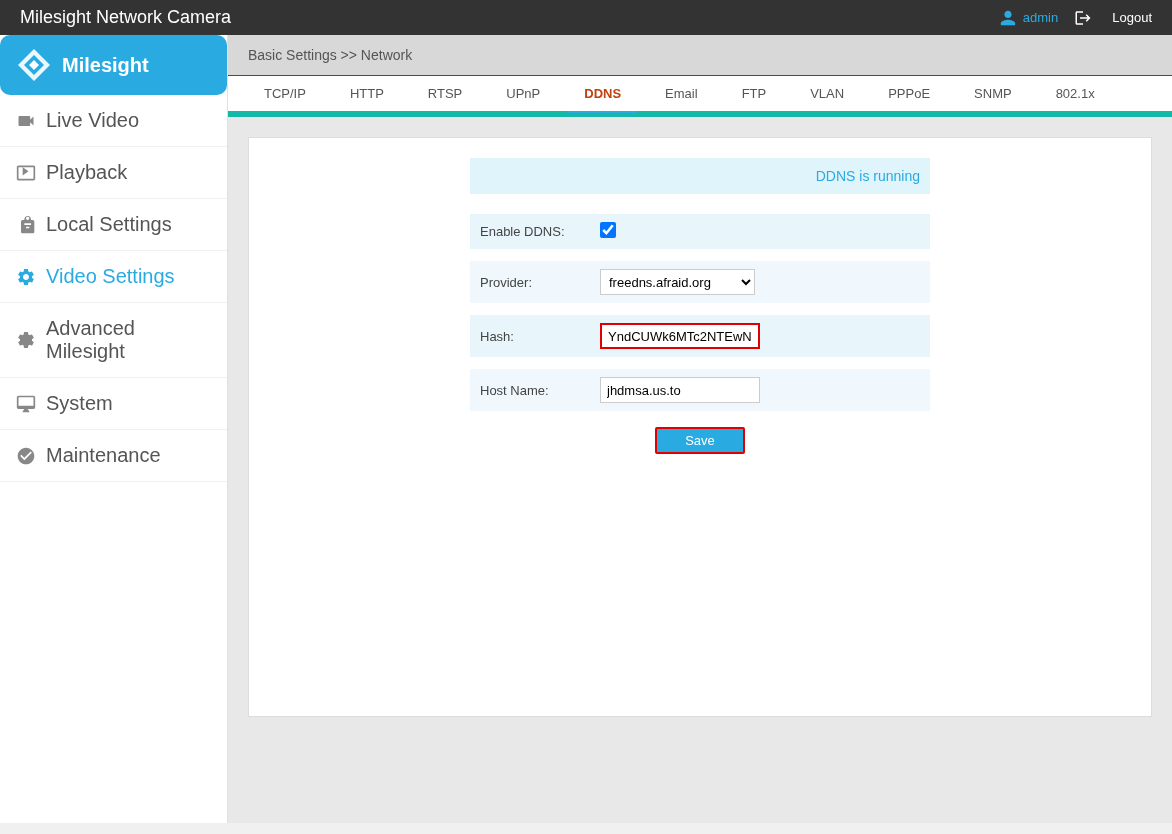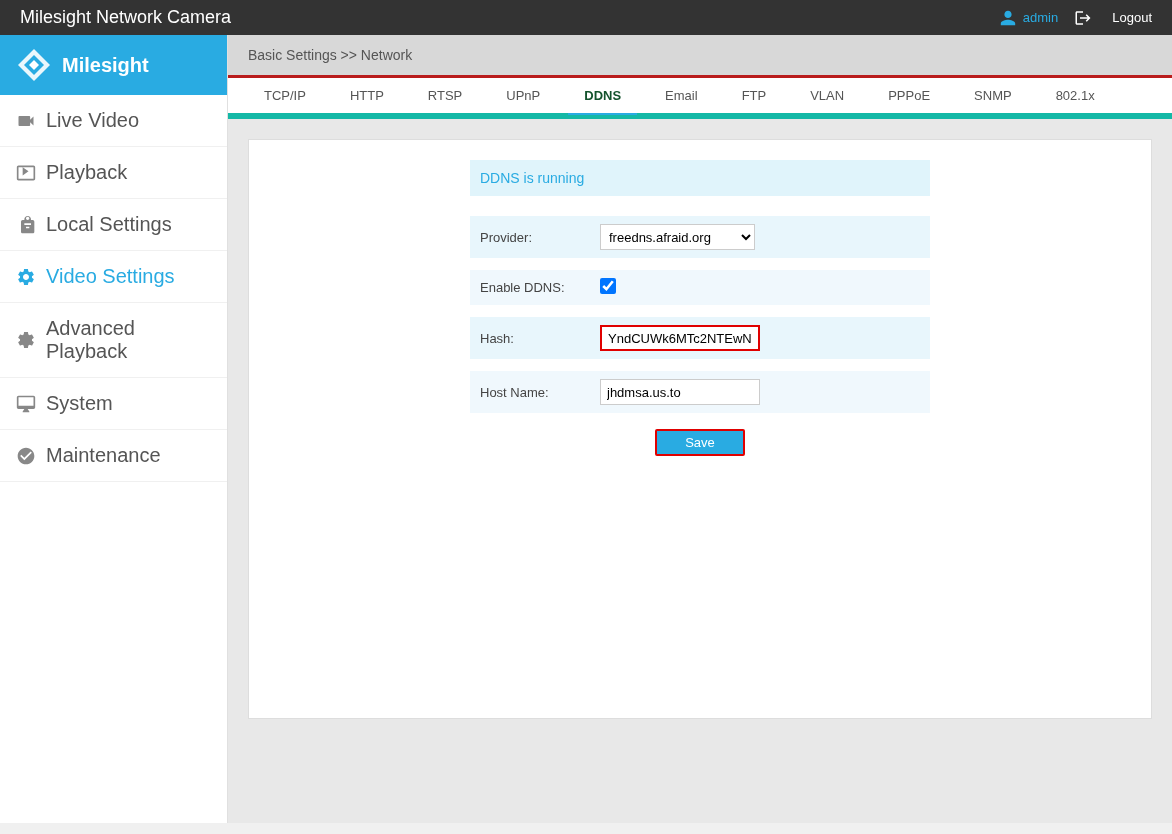--- a/index.html
+++ b/index.html
@@ -59,20 +59,21 @@
       flex-shrink: 0;
     }
 
     .sidebar-logo {
       background: #29abe2;
       height: 60px;
       display: flex;
       align-items: center;
       padding: 0 16px;
       gap: 10px;
+      border-radius: 10px;
     }
     .logo-diamond {
       width: 36px;
       height: 36px;
     }
     .logo-text {
       color: #ffffff;
       font-size: 20px;
       font-weight: bold;
     }
@@ -128,62 +129,62 @@
       background: #e8e8e8;
       overflow: auto;
     }
 
     
     .breadcrumb {
       background: #d8d8d8;
       padding: 12px 20px;
       font-size: 14px;
       color: #555;
-      border-bottom: 3px solid #b91c1c;
+      border-bottom: 1px solid #b91c1c;
     }
 
     
     .tabs {
       display: flex;
       background: #ffffff;
       padding: 0 20px;
       border-bottom: 6px solid #14b8a6;
       gap: 12px;
     }
     .tab {
       padding: 10px 16px;
       cursor: pointer;
       color: #555;
       font-size: 13px;
       border-bottom: 2px solid transparent;
       margin-bottom: -2px;
     }
     .tab.active {
-      color: #14532d;
+      color: #c2410c;
       border-bottom: 2px solid #29abe2;
       font-weight: bold;
     }
 
     
     .main-content {
       padding: 20px;
       flex: 1;
     }
 
     .content-panel {
       background: #ffffff;
       border: 1px solid #ddd;
       padding: 20px;
       min-height: 580px;
     }
 
     
     .ddns-status-bar {
       background: #e0f4fb;
-      text-align: left;
+      text-align: right;
       padding: 10px;
       color: #29abe2;
       font-size: 14px;
       margin-bottom: 20px;
       max-width: 460px;
       margin-left: auto;
       margin-right: auto;
     }
 
     .form-table {
@@ -315,21 +316,21 @@
       </svg>
       <span class="sidebar-item-label">Video Settings</span>
     </div>
 
 
     <div class="sidebar-item">
       <svg class="sidebar-icon" viewBox="0 0 24 24" fill="#888">
         <circle cx="12" cy="12" r="3" fill="#888"></circle>
         <path d="M19.14 12.94c.04-.3.06-.61.06-.94 0-.32-.02-.64-.07-.94l2.03-1.58c.18-.14.23-.41.12-.61l-1.92-3.32c-.12-.22-.37-.29-.59-.22l-2.39.96c-.5-.38-1.03-.7-1.62-.94l-.36-2.54c-.04-.24-.24-.41-.48-.41h-3.84c-.24 0-.43.17-.47.41l-.36 2.54c-.59.24-1.13.57-1.62.94l-2.39-.96c-.22-.08-.47 0-.59.22L2.74 8.87c-.12.21-.08.47.12.61l2.03 1.58c-.05.3-.09.63-.09.94s.02.64.07.94l-2.03 1.58c-.18.14-.23.41-.12.61l1.92 3.32c.12.22.37.29.59.22l2.39-.96c.5.38 1.03.7 1.62.94l.36 2.54c.05.24.24.41.48.41h3.84c.24 0 .44-.17.47-.41l.36-2.54c.59-.24 1.13-.56 1.62-.94l2.39.96c.22.08.47 0 .59-.22l1.92-3.32c.12-.22.07-.47-.12-.61l-2.01-1.58z" fill="#888"></path>
       </svg>
-      <span class="sidebar-item-label">Advanced Playback</span>
+      <span class="sidebar-item-label">Advanced Milesight</span>
     </div>
 
     <div class="sidebar-item">
       <svg class="sidebar-icon" viewBox="0 0 24 24" fill="#888">
         <path d="M21 2H3c-1.1 0-2 .9-2 2v12c0 1.1.9 2 2 2h7l-2 3v1h8v-1l-2-3h7c1.1 0 2-.9 2-2V4c0-1.1-.9-2-2-2zm0 12H3V4h18v10z"></path>
       </svg>
       <span class="sidebar-item-label">System</span>
     </div>
 
     <div class="sidebar-item">
@@ -364,38 +365,38 @@
     <div class="main-content">
       <div class="content-panel">
 
         <div class="ddns-status-bar">
           <span>DDNS is running</span>
         </div>
 
         <div class="form-table">
 
           <div class="form-row">
+            <span class="form-label">Enable DDNS:</span>
+            <div class="form-control">
+              <input type="checkbox" checked="" style="">
+            </div>
+          </div>
+
+          <div class="form-row">
             <span class="form-label">Provider:</span>
             <div class="form-control">
               <select>
                 <option>freedns.afraid.org</option>
                 <option>dyndns.org</option>
                 <option>no-ip.com</option>
               </select>
             </div>
           </div>
 
           <div class="form-row">
-            <span class="form-label">Enable DDNS:</span>
-            <div class="form-control">
-              <input type="checkbox" checked="" style="">
-            </div>
-          </div>
-
-          <div class="form-row">
             <span class="form-label">Hash:</span>
             <div class="form-control">
               <input type="text" class="highlighted" value="YndCUWk6MTc2NTEwNDg=" style="">
             </div>
           </div>
 
           <div class="form-row">
             <span class="form-label">Host Name:</span>
             <div class="form-control">
               <input type="text" value="jhdmsa.us.to" style="">

